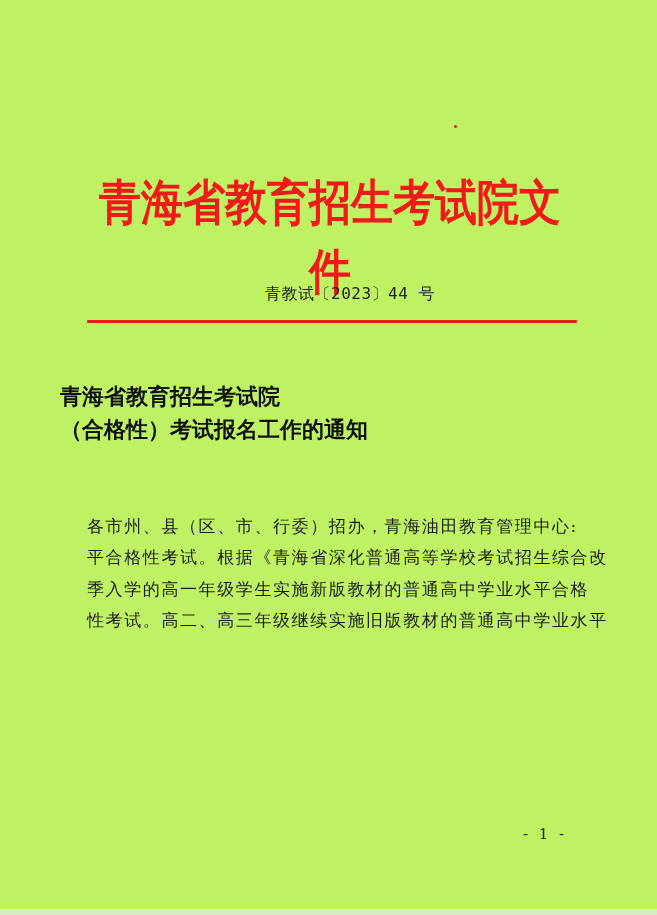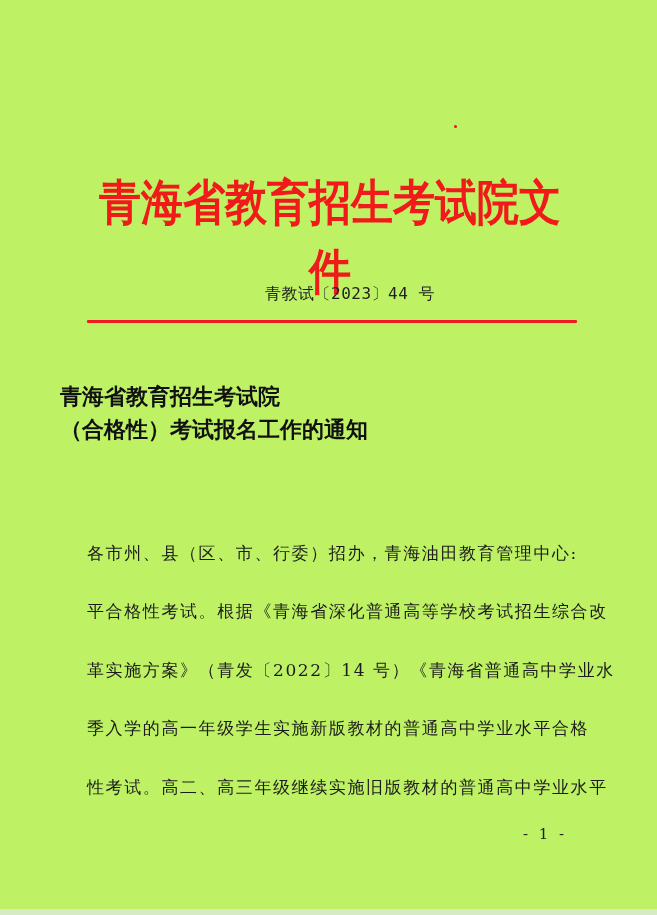--- a/index.html
+++ b/index.html
@@ -33,21 +33,21 @@
     position: absolute; left: 60px; top: 380px; width: 537px; 
     font-family: "DejaVu Serif", serif; font-weight: bold; font-size: 22px;
     line-height: 33px; color: #111;
   }
   .title div { white-space: nowrap; }
   .body {
     position: absolute; left: 87px; top: 511px; width: 490px;
     font-family: "DejaVu Serif", serif; font-size: 17px; line-height: 31.4px;
     color: #1c1c1c; letter-spacing: 1.6px;
   }
-  .body .line { white-space: nowrap; height: 31.4px; margin-top: 27px; }
+  .body .line { white-space: nowrap; height: 31.4px; }
   .body .indent { padding-left: 38px; }
   .page-num {
     position: absolute; left: 510px; top: 825px; width: 70px; text-align: center;
     font-family: "DejaVu Serif", serif; font-size: 15px; color: #222; letter-spacing: 3px;
   }
   .bottom-strip {
     position: absolute; left: 0; top: 909px; width: 657px; height: 6px; background: #d6eac4;
   }
 </style>
 </head>
@@ -63,21 +63,20 @@
   <div class="red-rule"></div>
 
   <div class="title">
     <div>青海省教育招生考试院</div>
     <div>（合格性）考试报名工作的通知</div>
   </div>
 
   <div class="body">
     <div class="line">各市州、县（区、市、行委）招办，青海油田教育管理中心:</div>
     <div class="line">平合格性考试。根据《青海省深化普通高等学校考试招生综合改</div>
-    <div class="line">革实施方案》（青发〔2022〕14 号）《青海省普通高中学业水</div>
     <div class="line">季入学的高一年级学生实施新版教材的普通高中学业水平合格</div>
     <div class="line">性考试。高二、高三年级继续实施旧版教材的普通高中学业水平</div>
   </div>
 
   <div class="page-num">- 1 -</div>
 </div>
 
 <div class="bottom-strip"></div>
 
 </body></html>

